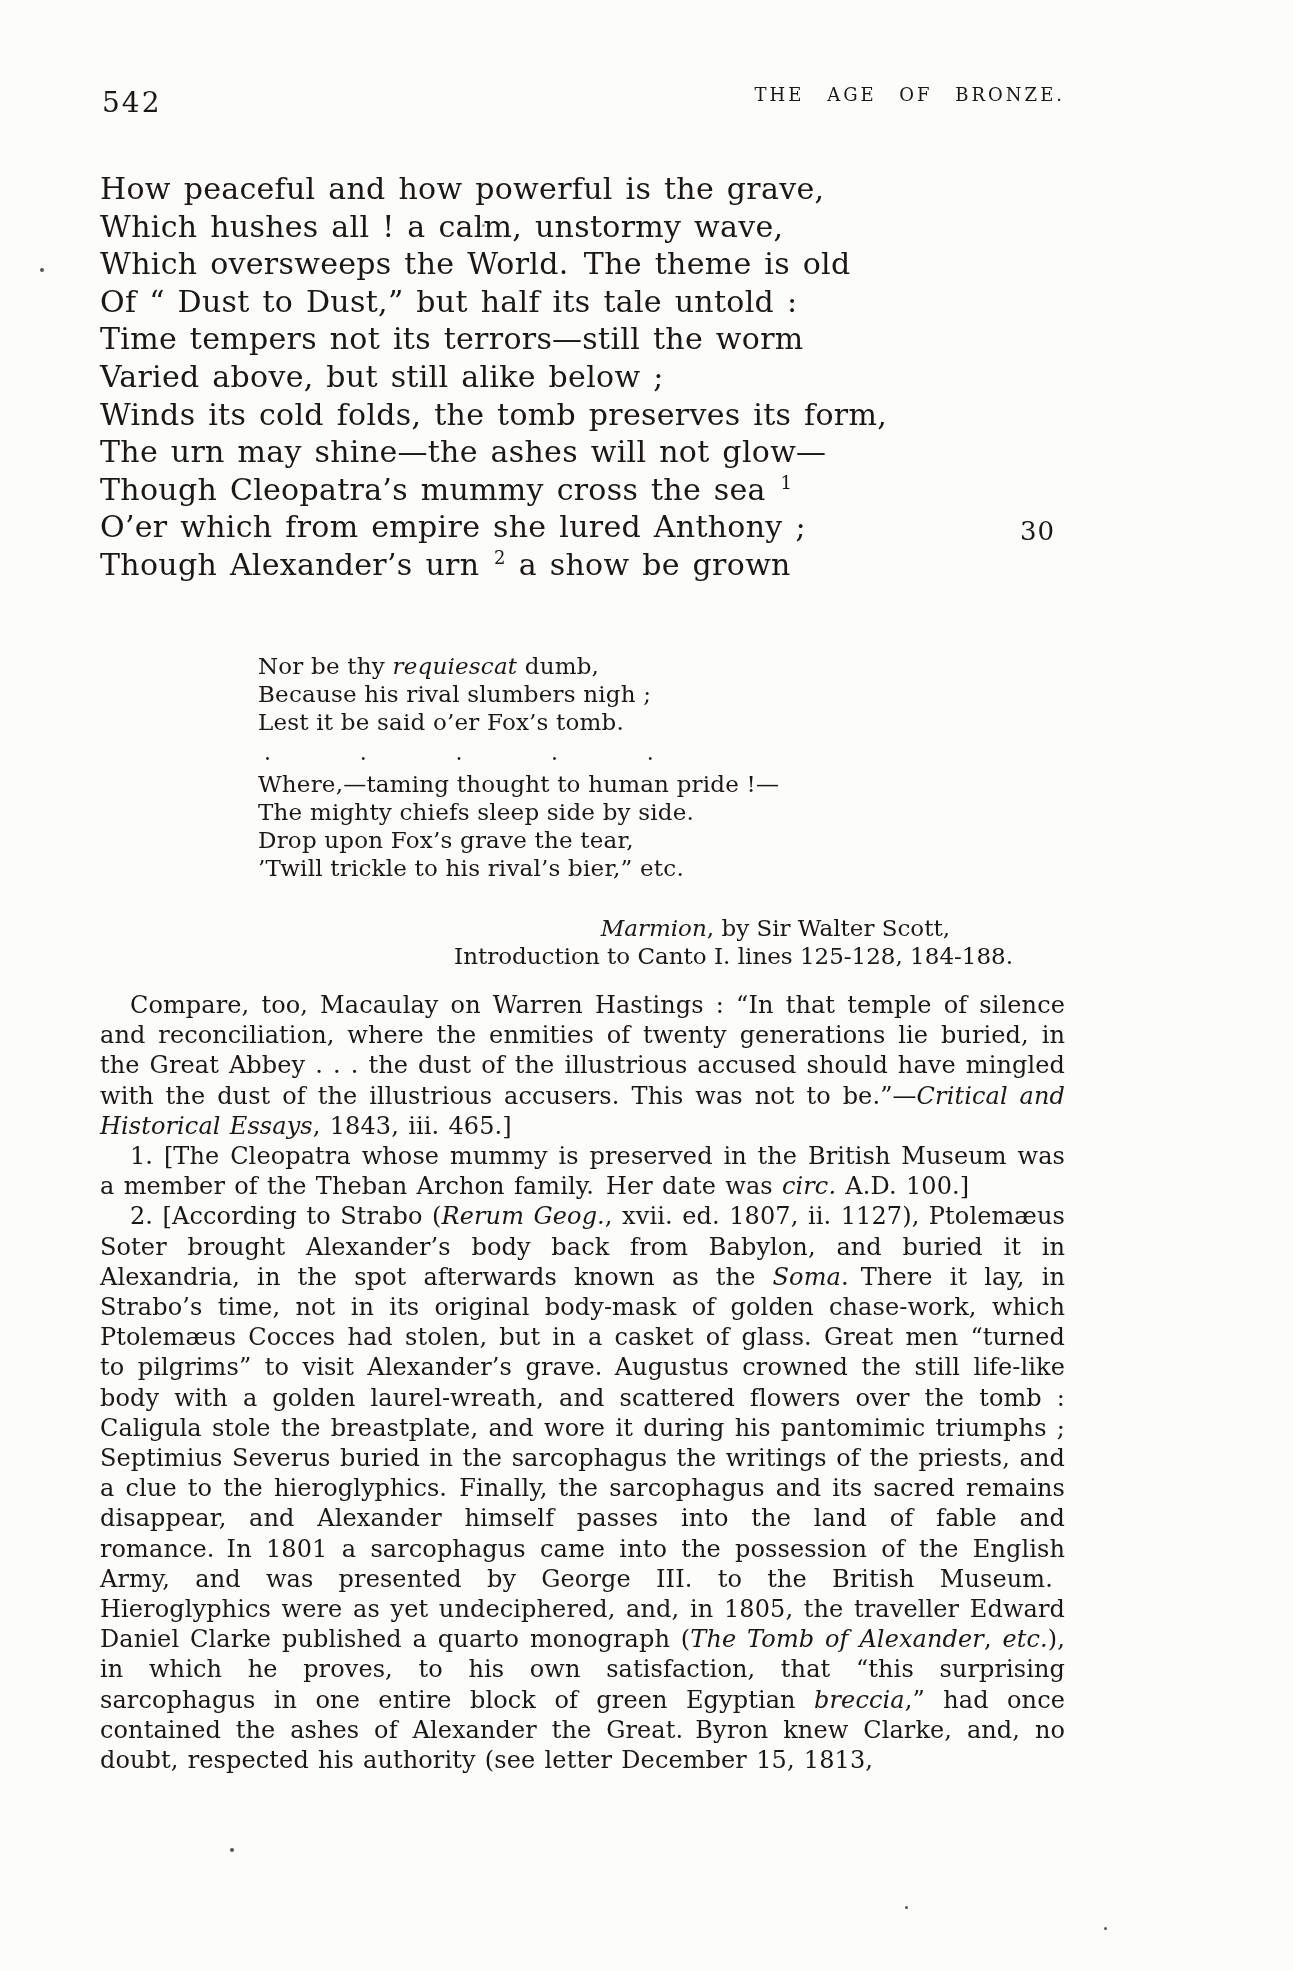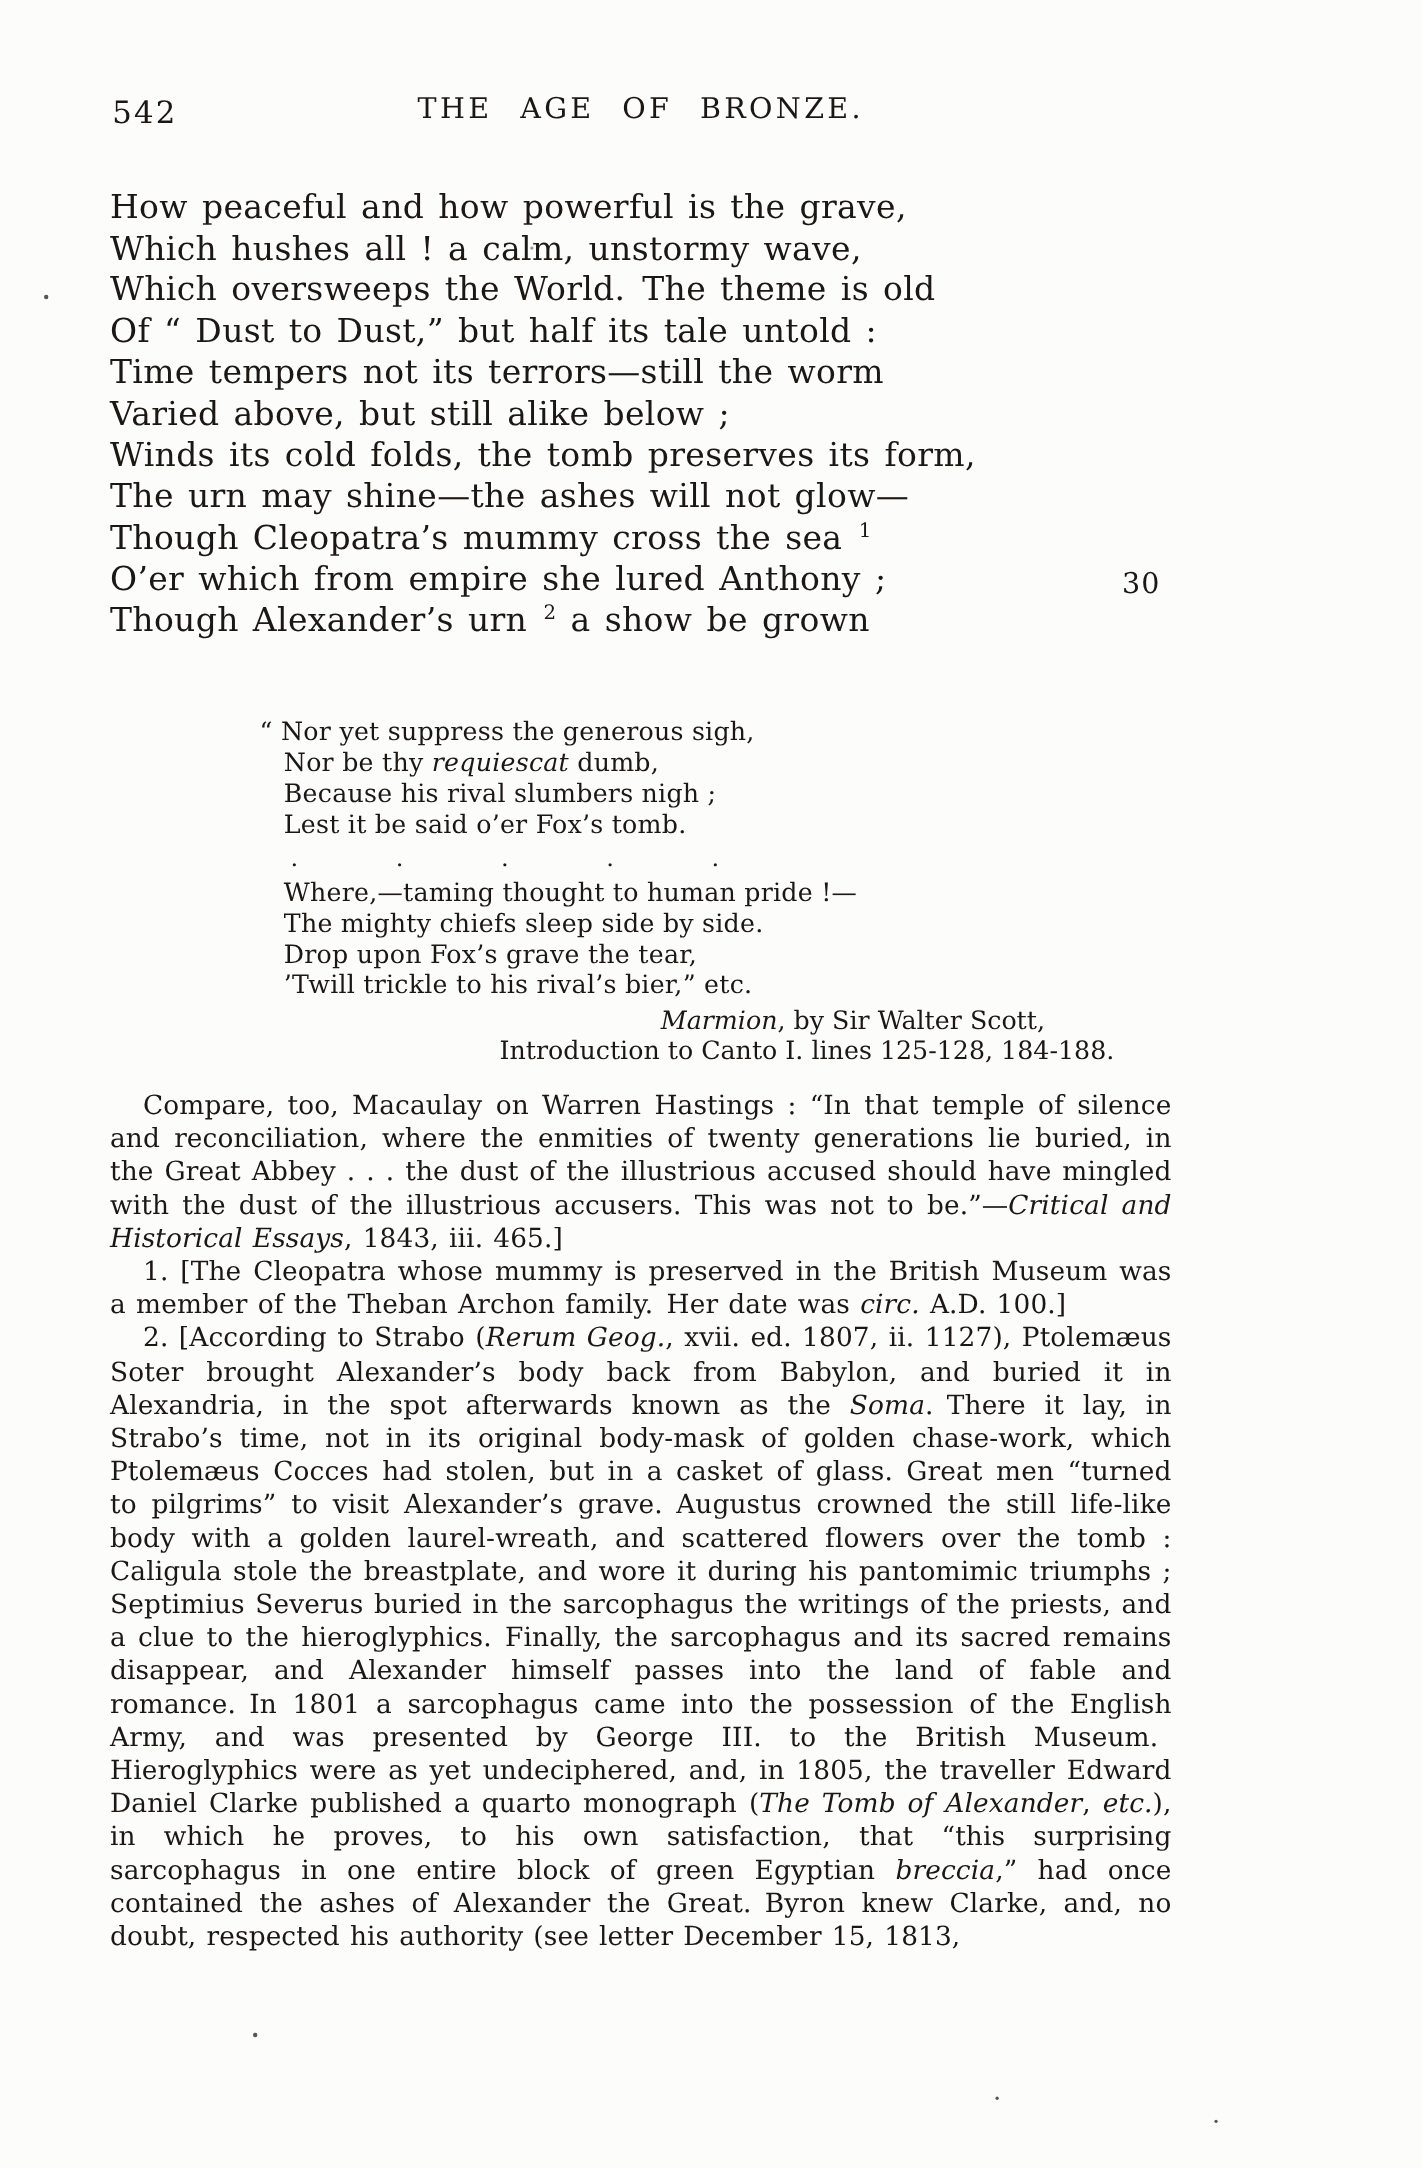--- a/index.html
+++ b/index.html
@@ -9,21 +9,21 @@
     color:#1b1713;
     font-family:"DejaVu Serif","Liberation Serif",serif;
     position:relative;
     overflow:hidden;
   }
   .page{position:absolute;inset:0;background:#fcfcfa;}
 
   
   .running-head{position:absolute;top:84px;left:100px;right:228px;height:40px;}
   .page-number{position:absolute;left:2px;top:2px;font-size:28px;letter-spacing:2px;}
-  .head-title{text-align:center;font-size:26px;letter-spacing:3px;word-spacing:14px;}
+  .head-title{text-align:right;font-size:18px;letter-spacing:3px;word-spacing:14px;}
 
   
   .poem{position:absolute;top:170px;left:100px;right:228px;font-size:30px;line-height:37.6px;letter-spacing:0.3px;word-spacing:3px;}
   .poem-line{white-space:nowrap;}
   .line-number{position:absolute;right:10px;top:343px;font-size:26px;letter-spacing:1px;}
 
   sup{font-size:0.6em;vertical-align:super;line-height:0;margin-left:2px;}
 
   
   .verse-quote{position:absolute;top:652px;left:258px;font-size:23px;line-height:28px;letter-spacing:0.2px;}
@@ -71,21 +71,20 @@
     <div class="poem-line"><span>Varied above, but still alike below ;</span></div>
     <div class="poem-line"><span>Winds its cold folds, the tomb preserves its form,</span></div>
     <div class="poem-line"><span>The urn may shine—the ashes will not glow—</span></div>
     <div class="poem-line"><span>Though Cleopatra’s mummy cross the sea </span><sup>1</sup></div>
     <div class="poem-line"><span>O’er which from empire she lured Anthony ;</span></div>
     <div class="poem-line"><span>Though Alexander’s urn </span><sup>2</sup><span> a show be grown</span></div>
     <span class="line-number">30</span>
   </div>
 
   <div class="verse-quote">
-    <div class="quote-line hanging"><span>“ Nor yet suppress the generous sigh,</span></div>
     <div class="quote-line"><span>Nor be thy </span><span class="italic">requiescat</span><span> dumb,</span></div>
     <div class="quote-line"><span>Because his rival slumbers nigh ;</span></div>
     <div class="quote-line"><span>Lest it be said o’er Fox’s tomb.</span></div>
     <div class="dots-row">
       <span>.</span>
       <span>.</span>
       <span>.</span>
       <span>.</span>
       <span>.</span>
     </div>

